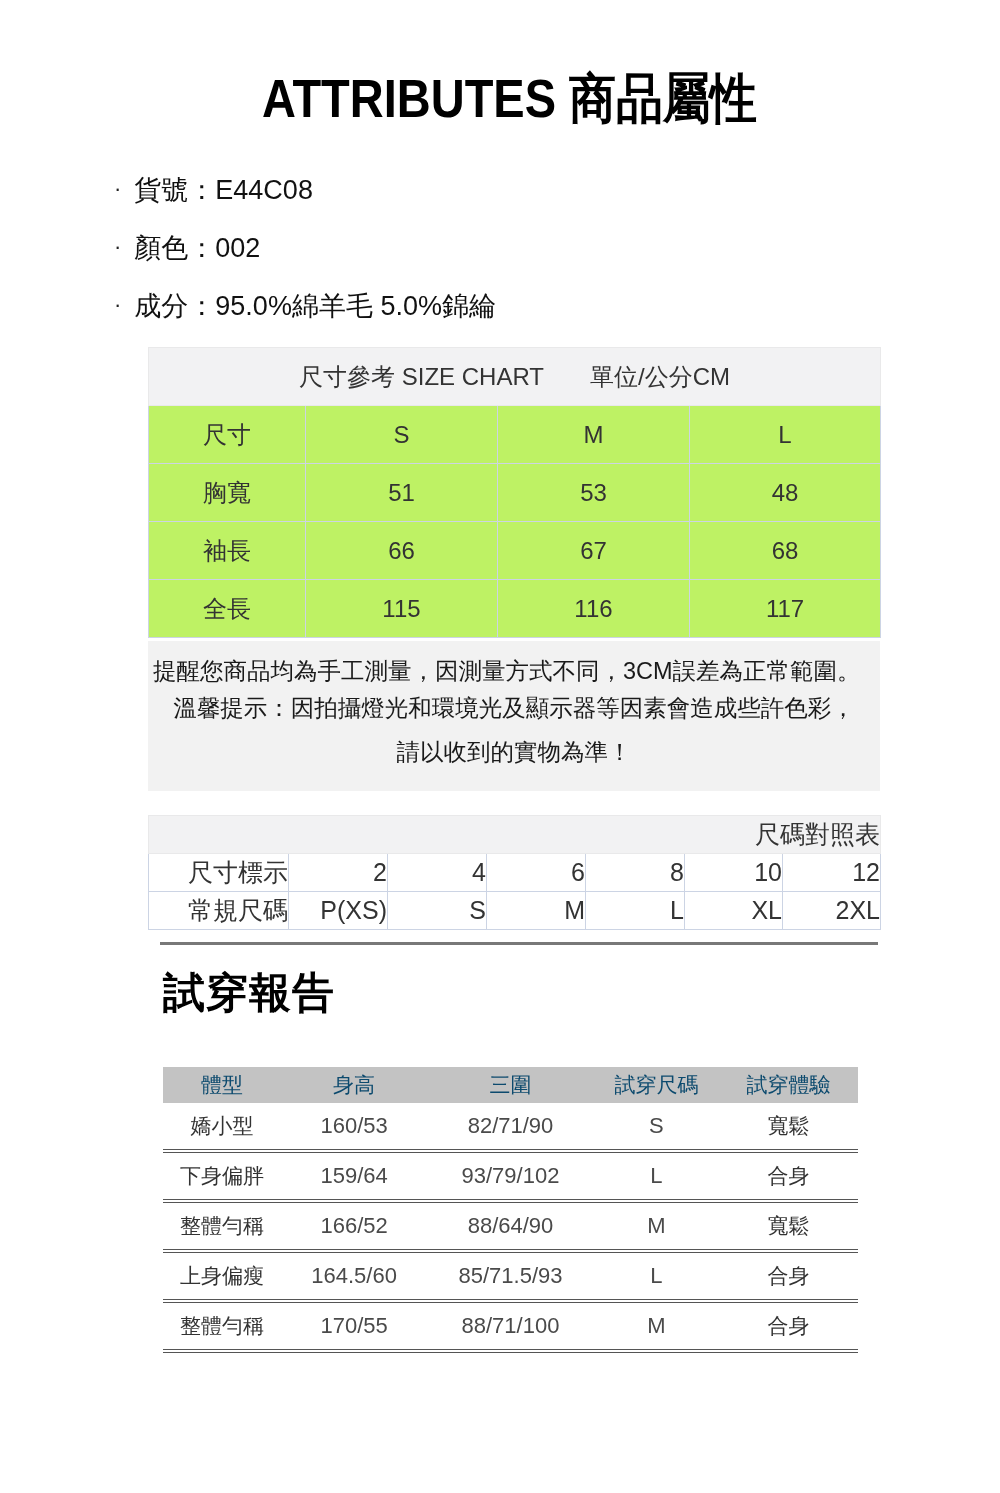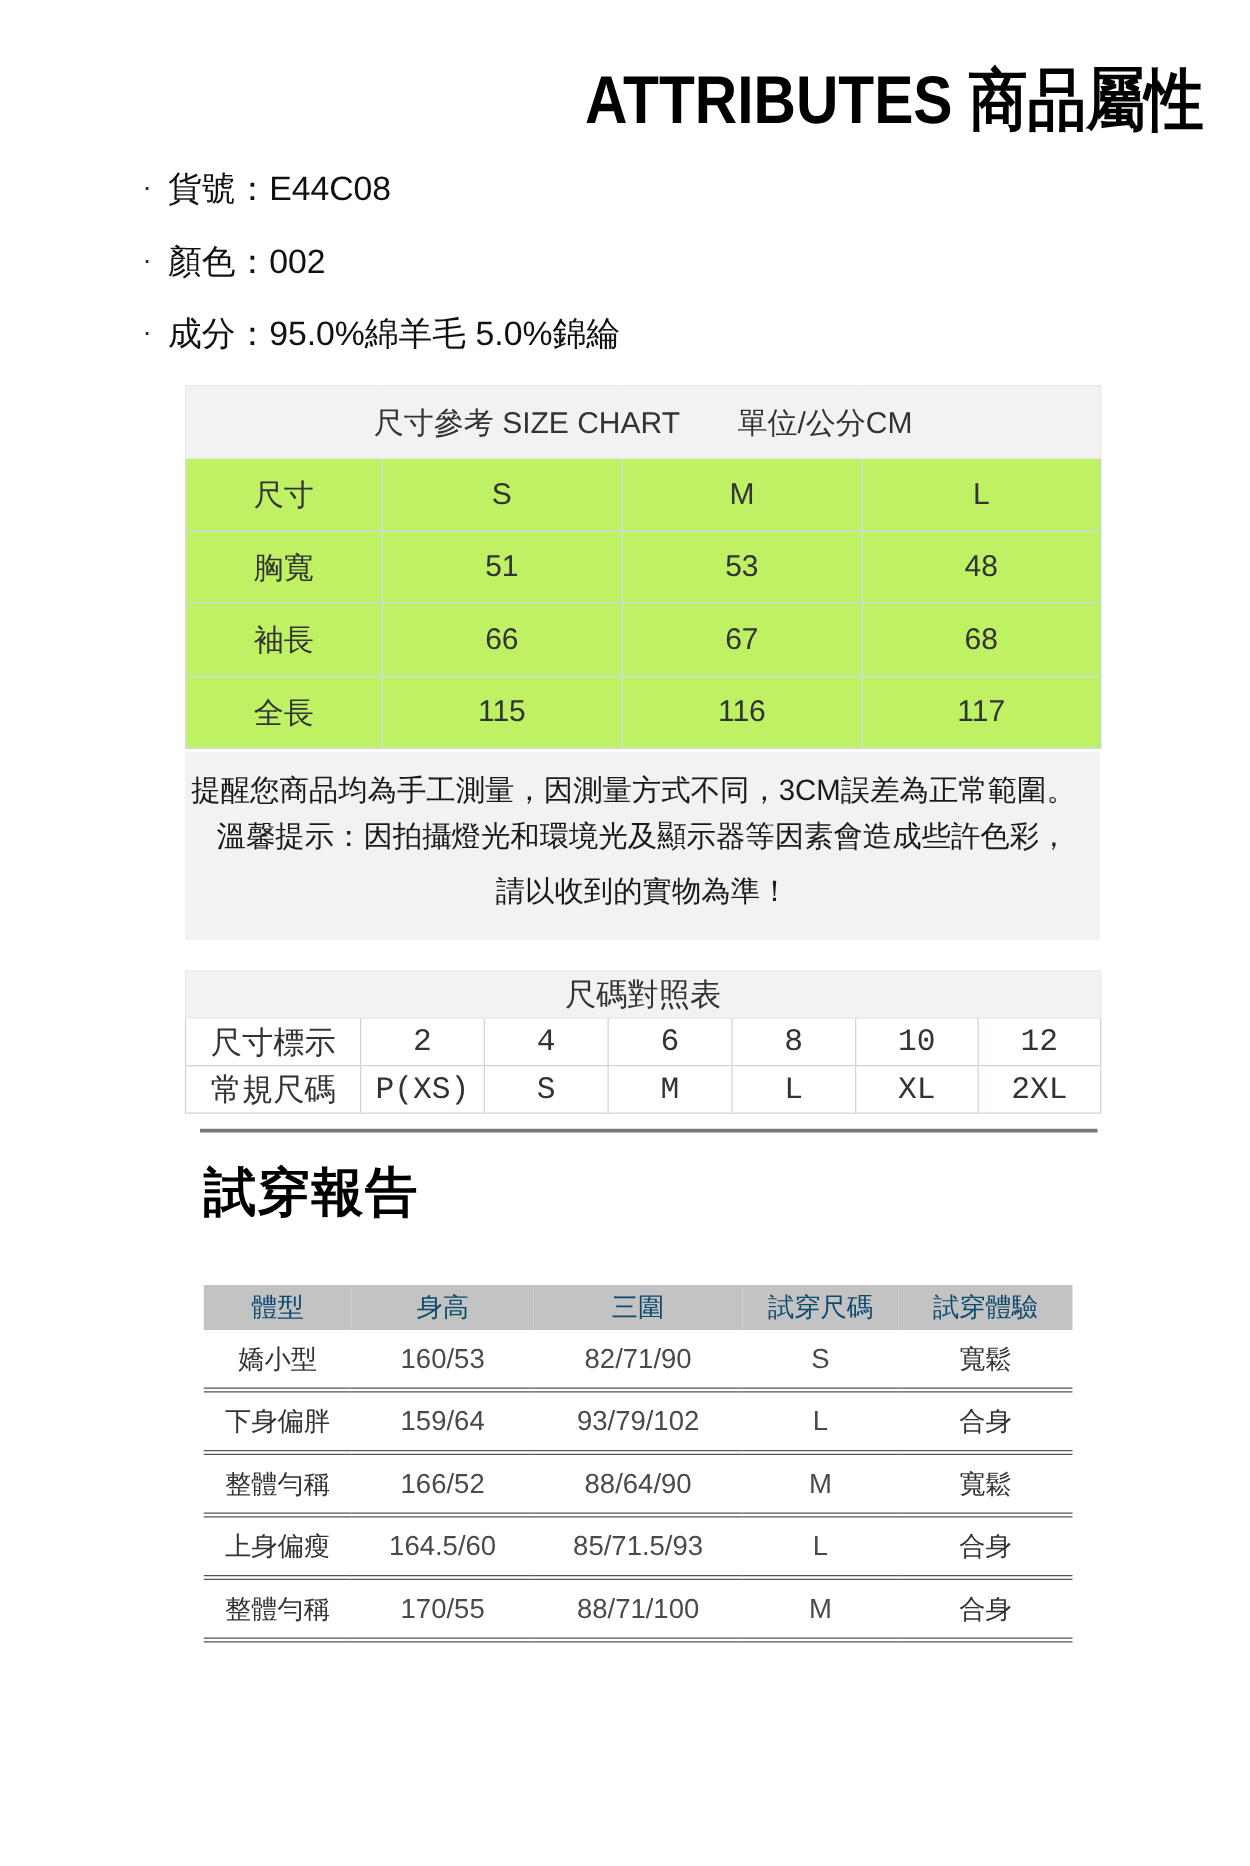--- a/index.html
+++ b/index.html
@@ -1,47 +1,47 @@
 <!DOCTYPE html>
 <html><head>
 <meta charset="utf-8">
 <style>
   html,body { margin:0; padding:0; }
   body {
     width:1000px; height:1493px; background:#ffffff; overflow:hidden;
     font-family:"Liberation Sans", sans-serif; color:#1a1a1a; position:relative;
   }
   
-  .page-title { margin-top:44px; text-align:right; height:66px;padding-left:19px; }
+  .page-title { margin-top:63px; text-align:center; height:66px;padding-left:19px; }
   .page-title span {
     display:inline-block; font-size:54px; font-weight:600; color:#000;
     transform:scaleX(0.87); transform-origin:center; white-space:nowrap;
   }
   
-  .attrs { list-style:none; margin:24px 0 0 114px; padding:0; }
+  .attrs { list-style:none; margin:44px 0 0 114px; padding:0; }
   .attrs li { font-size:27px; line-height:32px; margin-bottom:25px; color:#111; }
   .attrs .bullet { display:inline-block; font-size:22px; margin-right:13px; vertical-align:3px; color:#222; }
   
   .tables { width:732px; margin-left:148px; }
   
   table.size-chart { width:100%; border-collapse:collapse; table-layout:fixed; margin-top:24px; }
   .size-chart td {
     border:1px solid #ccd4e4; text-align:center; font-size:24px; color:#333; height:57px;
     padding:0; background:#bef264;
   }
   .size-chart tr.t-head td { background:#f2f2f3; border:1px solid #e9e9ea; height:57px; color:#333; }
   .size-chart .unit { margin-left:46px;margin-top:37px; }
   
   .notes { background:#f2f2f2; margin-top:3px; padding:15px 0 17px; font-size:23.5px; color:#1a1a1a; }
   .notes p { margin:0; }
   .notes .n1 { text-align:left; padding-left:5px; line-height:30px; }
   .notes .n2 { text-align:center; line-height:44px; }
   
   table.conv { width:100%; border-collapse:collapse; table-layout:fixed; margin-top:24px; }
-  .conv td { border:1px solid #ccd4e4; text-align:center; font-size:25px; color:#333; height:37px; padding:0; background:#fff;font-family:Liberation Mono, monospace; }
+  .conv td { border:1px solid #ccd4e4; text-align:right; font-size:25px; color:#333; height:37px; padding:0; background:#fff; }
   .conv tr.t-head td { background:#f2f2f3; border:1px solid #e9e9ea; height:37px; }
   
   .rule { border:none; border-top:3px solid #787878; margin:12px 2px 0 12px; }
   
   .tryon-section { margin-left:163px; width:695px; }
   .tryon-title { font-size:42px; font-weight:bold; color:#000; margin:20px 0 0; letter-spacing:1px; }
   .tryon-subtitle { font-family:"Liberation Serif", serif; font-size:30px; color:#111; margin:9px 0 0; }
   table.tryon { width:695px; border-collapse:collapse; table-layout:fixed; margin-top:46px; }
   .tryon th {
     background:#c3c3c3; color:#0c4a6e; font-weight:normal; font-size:21px; height:36px; padding:0;

